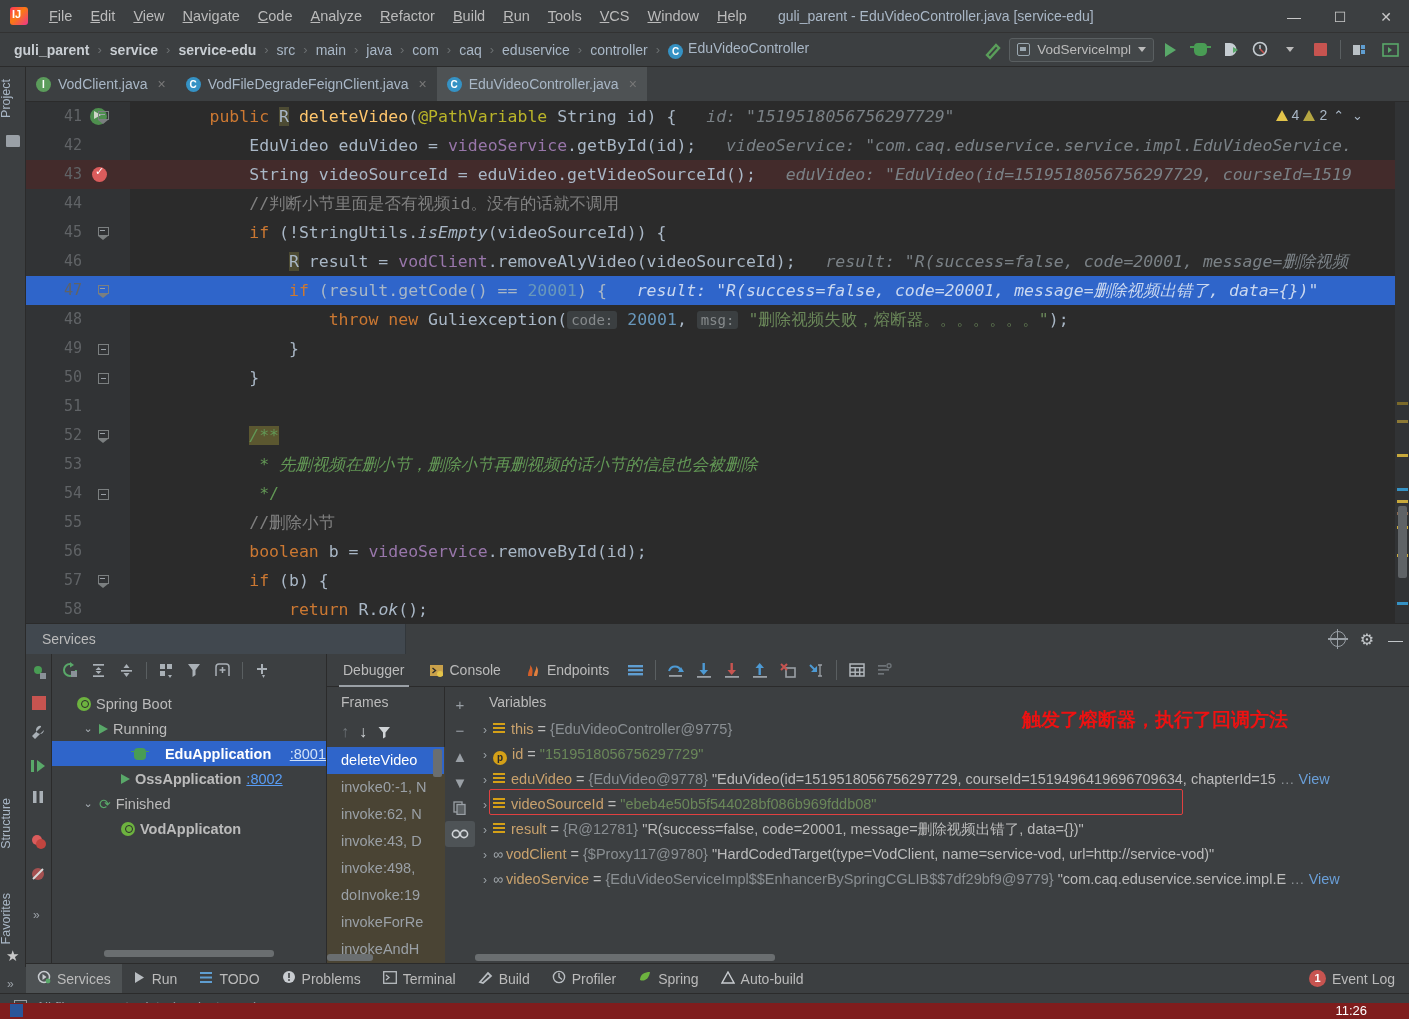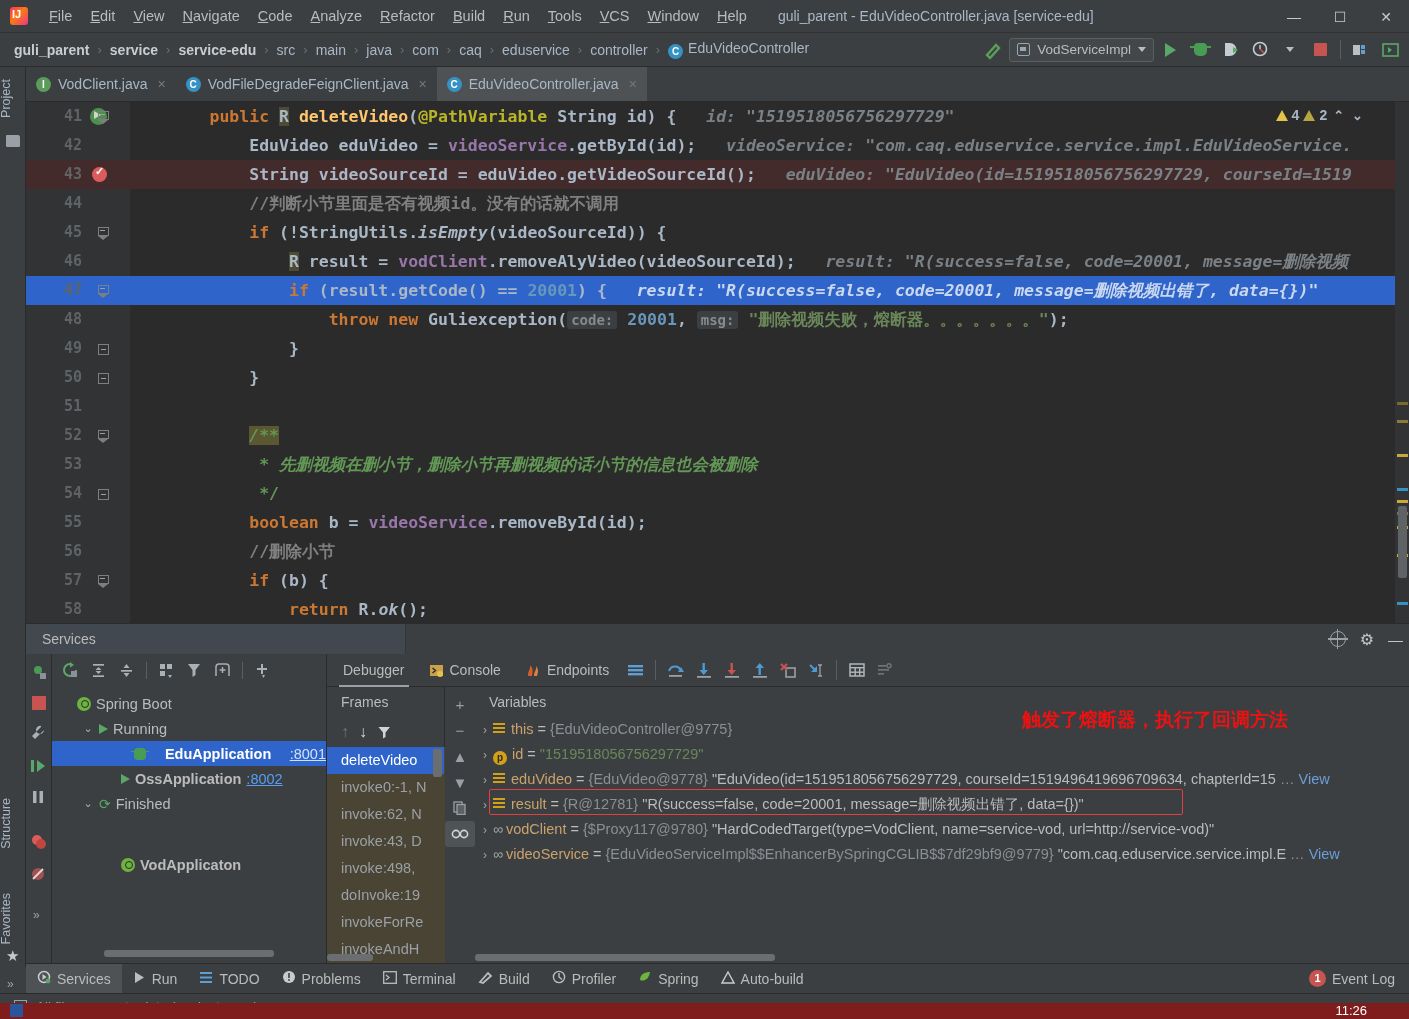--- a/index.html
+++ b/index.html
@@ -106,21 +106,21 @@
   .vlabel {
     position:absolute; left:-1px; color:#a9b7c6; font-size:12.5px;
     writing-mode: vertical-rl; transform: rotate(180deg);
     white-space:nowrap; padding:6px 0; width:26px; text-align:center;
   }
   .fold-ico { position:absolute; left:6px; width:14px;height:12px;background:#9aa0a6;border-radius:1px 2px 1px 1px; }
 
   
   .editor {
     position:absolute; top:102px; left:26px; width:1383px; height:521px;
-    background:#2b2b2b; overflow:hidden;font-weight:bold;
+    background:#2b2b2b; overflow:hidden;
   }
   .gutter {
     position:absolute; left:0; top:0; width:104px; height:521px;
     background:#313335;
   }
   .code-area { position:absolute; left:104px; top:0; right:0; height:434px; }
   .line {
     position:relative; height:29px; line-height:29px; white-space:pre;
     font-family:"DejaVu Sans Mono","Liberation Mono",monospace; font-size:16.5px;
   }
@@ -585,22 +585,22 @@
         <div class="line"><span class="pln">            </span><span class="kw">if</span><span class="pln"> (!StringUtils.</span><span class="pln ital">isEmpty</span><span class="pln">(videoSourceId)) {</span></div>
         <div class="line"><span class="pln">                </span><span class="staticvar pln">R</span><span class="pln"> result = </span><span class="fld">vodClient</span><span class="pln">.removeAlyVideo(videoSourceId);</span><span class="hint">   result: "R(success=false, code=20001, message=删除视频</span></div>
         <div class="line hl-blue"><span class="pln">                </span><span class="kw">if</span><span class="pln"> (result.getCode() == </span><span class="num">20001</span><span class="pln">) {</span><span class="hint">   result: "R(success=false, code=20001, message=删除视频出错了, data={})"</span></div>
         <div class="line"><span class="pln">                    </span><span class="kw">throw</span><span class="pln"> </span><span class="kw">new</span><span class="pln"> </span><span class="pln">Guliexception</span><span class="pln">(</span><span class="paramhint">code:</span><span class="pln"> </span><span class="num">20001</span><span class="pln">, </span><span class="paramhint">msg:</span><span class="pln"> </span><span class="str">"删除视频失败，熔断器。。。。。。。"</span><span class="pln">);</span></div>
         <div class="line"><span class="pln">                }</span></div>
         <div class="line"><span class="pln">            }</span></div>
         <div class="line"><span class="pln"></span></div>
         <div class="line"><span class="pln">            </span><span class="doc" style="background:#5b5730">/**</span></div>
         <div class="line"><span class="pln">             </span><span class="doctag">*</span><span class="doc"> 先删视频在删小节，删除小节再删视频的话小节的信息也会被删除</span></div>
         <div class="line"><span class="pln">             </span><span class="doctag">*/</span></div>
+        <div class="line"><span class="cmt">            //删除小节</span></div>
         <div class="line"><span class="pln">            </span><span class="kw">boolean</span><span class="pln"> b = </span><span class="fld">videoService</span><span class="pln">.removeById(id);</span></div>
-        <div class="line"><span class="cmt">            //删除小节</span></div>
         <div class="line"><span class="pln">            </span><span class="kw">if</span><span class="pln"> (b) {</span></div>
         <div class="line"><span class="pln">                </span><span class="kw">return</span><span class="pln"> R.</span><span class="pln ital">ok</span><span class="pln">();</span></div>
       </div>
 
     <div class="warnbox">
       <div class="wtri y"></div>
       <span>4</span>
       <div class="wtri d"></div>
       <span>2</span>
       <span class="chev">⌃</span>
@@ -747,21 +747,21 @@
               <span class="twist"></span>
               <span class="leaf-tri"></span>
               <span>OssApplication</span>
               <span class="port">:8002</span>
             </div>
             <div class="trow" style="padding-left: 30px;">
               <span class="twist">⌄</span>
               <span class="refresh-ico">⟳</span>
               <span>Finished</span>
             </div>
-            <div class="trow bold" style="padding-left: 52px; margin-top: 36px;">
+            <div class="trow bold" style="padding-left: 52px;">
               <span class="twist"></span>
               <span class="spring-ico"></span>
               <span>VodApplicaton</span>
             </div>
           </div>
         <div class="hscroll-tree"></div>
       </div>
 
       <div class="dbg">
         <div class="dbg-tabs">
@@ -897,20 +897,21 @@
             </div>
           </div>
 
           <div class="vars-col">
             <div class="col-title">Variables</div>
             <div class="annotation" style="left:547px;top:20px;">触发了熔断器，执行了回调方法</div>
             <div id="varrows">
                 <div class="vrow"><span class="varrow-arrow">›</span><span class="fi"></span><span class="vname">this</span><span class="veq"> = </span><span class="vref">{EduVideoController@9775}</span> </div>
                 <div class="vrow"><span class="varrow-arrow">›</span><span class="fi-p">p</span><span class="vname">id</span><span class="veq"> = </span><span class="vstr">"1519518056756297729"</span></div>
                 <div class="vrow"><span class="varrow-arrow">›</span><span class="fi"></span><span class="vname">eduVideo</span><span class="veq"> = </span><span class="vref">{EduVideo@9778}</span> <span class="vtxt">"EduVideo(id=1519518056756297729, courseId=1519496419696709634, chapterId=15</span><span class="vellipsis"> … </span><span class="viewlink">View</span></div>
+                <div class="vrow"><span class="varrow-arrow">›</span><span class="fi"></span><span class="vname">videoSourceId</span><span class="veq"> = </span><span class="vstr">"ebeb4e50b5f544028bf086b969fddb08"</span></div>
                 <div class="vrow"><span class="varrow-arrow">›</span><span class="fi"></span><span class="vname">result</span><span class="veq"> = </span><span class="vref">{R@12781}</span> <span class="vtxt">"R(success=false, code=20001, message=删除视频出错了, data={})"</span></div>
                 <div class="vrow"><span class="varrow-arrow">›</span><span class="fi-oo">∞</span><span class="vname">vodClient</span><span class="veq"> = </span><span class="vref">{$Proxy117@9780}</span> <span class="vtxt">"HardCodedTarget(type=VodClient, name=service-vod, url=http://service-vod)"</span></div>
                 <div class="vrow"><span class="varrow-arrow">›</span><span class="fi-oo">∞</span><span class="vname">videoService</span><span class="veq"> = </span><span class="vref">{EduVideoServiceImpl$$EnhancerBySpringCGLIB$$7df29bf9@9779}</span> <span class="vtxt">"com.caq.eduservice.service.impl.E</span><span class="vellipsis"> … </span><span class="viewlink">View</span></div>
               </div>
             <div class="redbox" style="left:14px;top:102px;width:694px;height:26px;"></div>
             <div class="vars-hscroll"></div>
           </div>
         </div>
       </div>
     </div>

